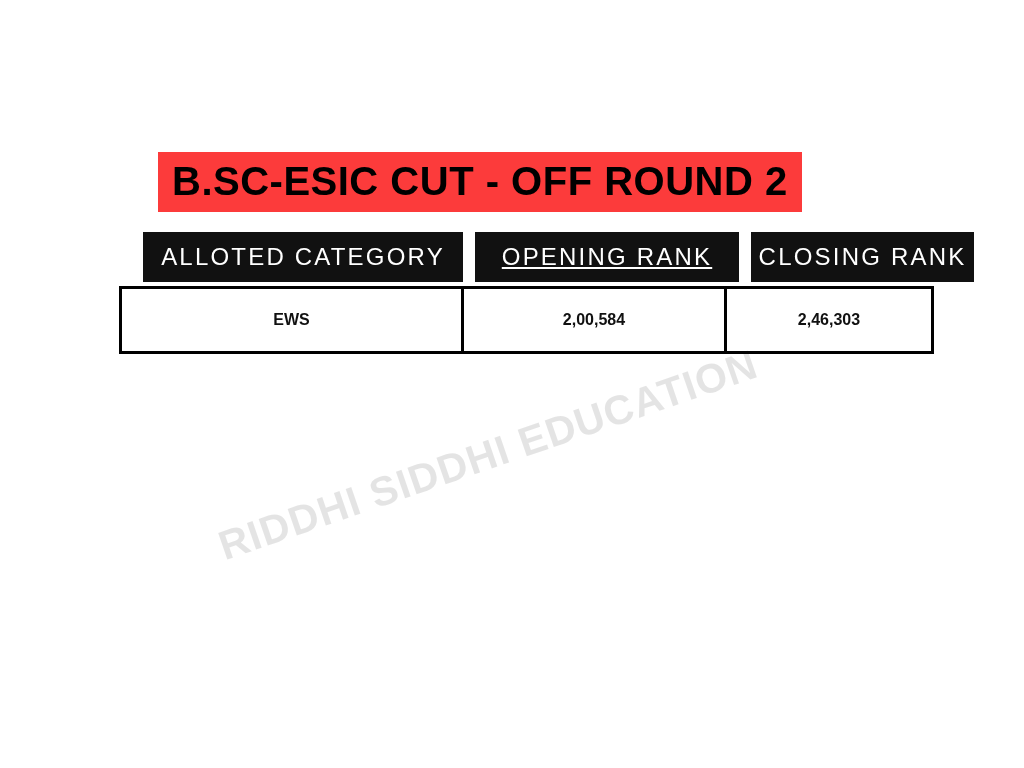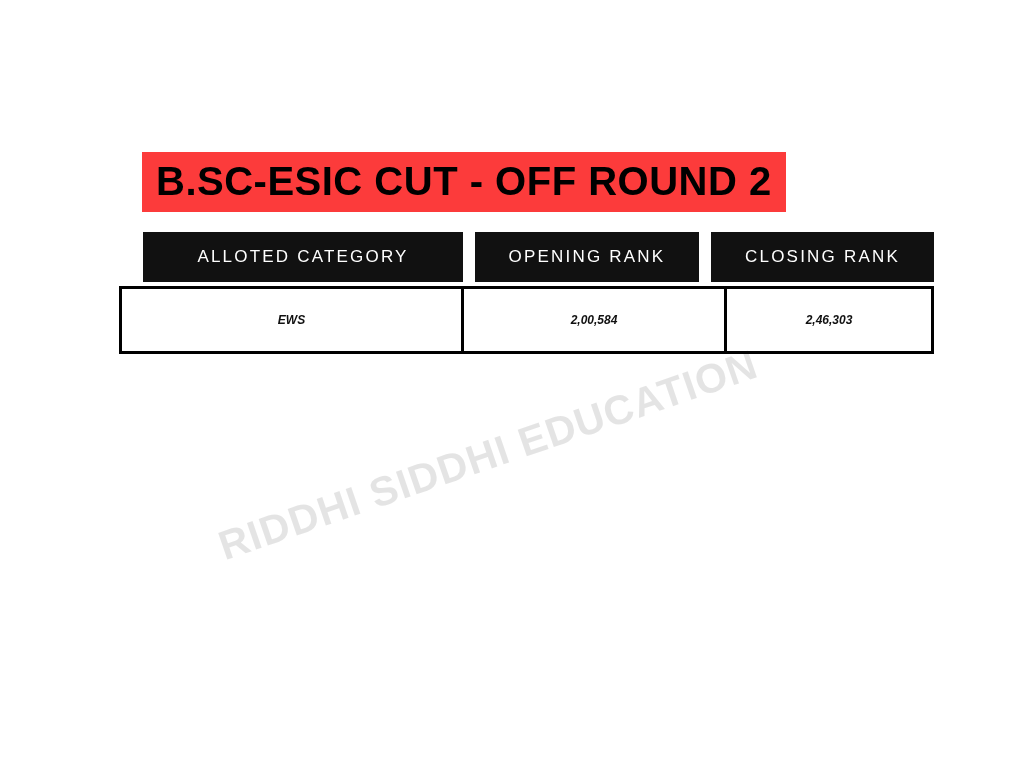--- a/index.html
+++ b/index.html
@@ -17,21 +17,21 @@
   .page {
     position: relative;
     width: 1024px;
     height: 768px;
     background: #ffffff;
   }
 
   
   .title-wrap {
     position: absolute;
-    left: 142px;
+    left: 158px;
     top: 152px;
   }
   .title {
     display: inline-block;
     background: #fc3b3b;
     color: #000000;
     font-size: 40px;
     font-weight: bold;
     letter-spacing: 0.5px;
     line-height: 1.0;
@@ -43,52 +43,51 @@
   .header-row {
     position: absolute;
     left: 143px;
     top: 232px;
     display: flex;
     gap: 12px;
   }
   .head-cell {
     background: #111111;
     color: #ffffff;
-    font-size: 17px;
+    font-size: 24px;
     font-weight: normal;
     letter-spacing: 2.2px;
     height: 50px;
     display: flex;
     align-items: center;
     justify-content: center;
     white-space: nowrap;
   }
   .head-cell.c1 { width: 320px; }
-  .head-cell.c2 { width: 224px; }
+  .head-cell.c2 { width: 264px; text-decoration: underline; }
   .head-cell.c3 { width: 223px; }
 
   
   .table {
     position: absolute;
     left: 119px;
     top: 286px;
     width: 797px;
     border-collapse: collapse;
     table-layout: fixed;
   }
   .table td {
     border: 3px solid #000000;
     height: 60px;
     text-align: center;
     vertical-align: middle;
-    font-size: 12px;
+    font-size: 16px;
     font-weight: bold;
     color: #111111;
     background: transparent;
-    font-style: italic;
   }
   .table td.cat { width: 337px; }
   .table td.open { width: 258px; }
   .table td.close { width: 202px; }
 
   
   .watermark {
     position: absolute;
     left: 168px;
     top: 330px;

